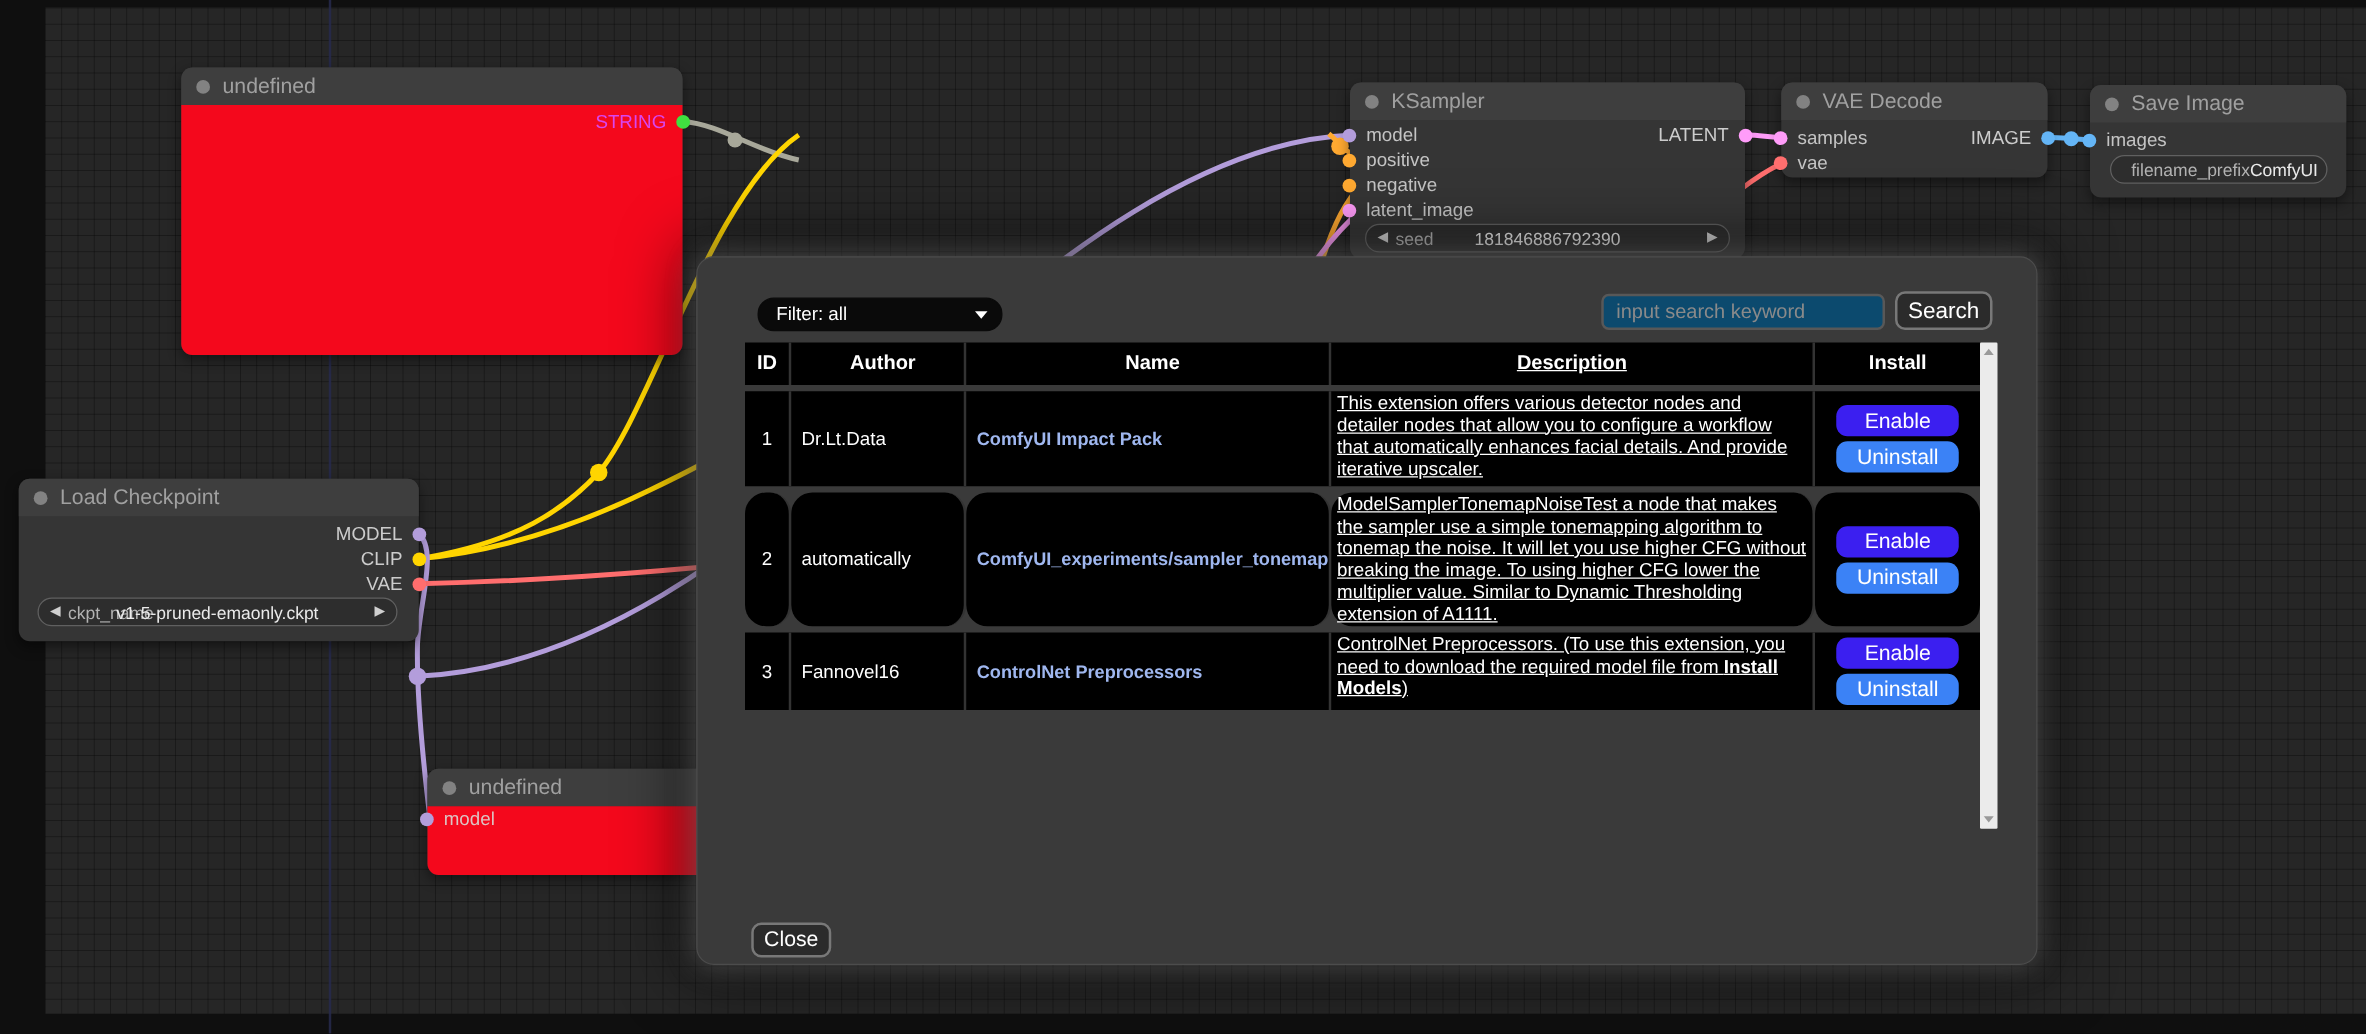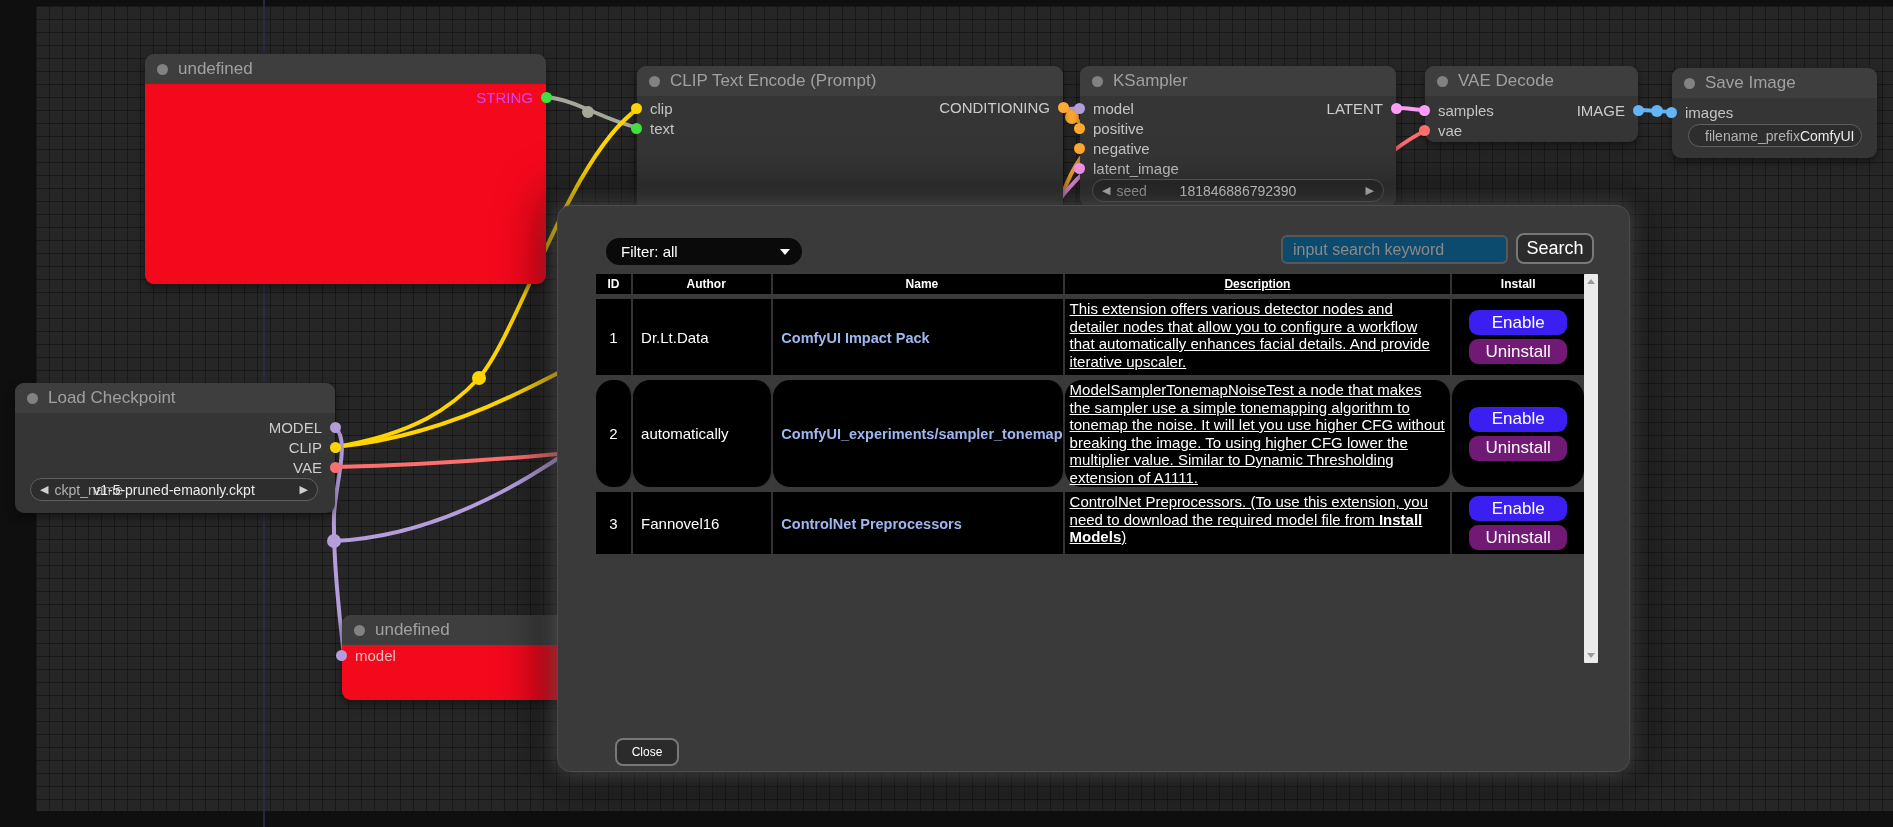--- a/index.html
+++ b/index.html
@@ -45,41 +45,41 @@
                   font-family:"Liberation Sans", sans-serif; }
   .chevron { position:absolute; right:12px; top:11px; width:0; height:0; pointer-events:none;
              border-left:5px solid transparent; border-right:5px solid transparent; border-top:6px solid #fff; }
   .search-input { position:absolute; left:723px; top:29px; width:227px; height:29px; background:#0c4a6e;
                   border:2px solid #585858; border-radius:6px; color:#ddd; font-size:16px; padding:0 10px;
                   font-family:"Liberation Sans", sans-serif; }
   .search-input::placeholder { color:#8a8a8a; }
   .btn { background:#2b2b2b; color:#fff; border:2px solid #787878; border-radius:8px;
          font-family:"Liberation Sans", sans-serif; }
   .search-btn { position:absolute; left:958px; top:27px; width:78px; height:31px; font-size:18px; }
-  .close-btn { position:absolute; left:57px; top:532px; width:64px; height:28px; font-size:12px; }
+  .close-btn { position:absolute; left:43px; top:532px; width:64px; height:28px; font-size:17px; }
 
   .table-zone { position:absolute; left:38px; top:68px; width:1002px; height:389px; display:flex; align-items:stretch; }
   .ext-table { width:988px; border-collapse:separate; border-spacing:0 5px; margin-top:-5px; align-self:flex-start; }
   .ext-table th, .ext-table td { background:#000; border-right:2px solid #333; }
   .ext-table th:last-child, .ext-table td:last-child { border-right:none; }
-  .ext-table th { color:#fff; font-size:12px; font-weight:bold; height:20px; text-align:center; }
+  .ext-table th { color:#fff; font-size:16px; font-weight:bold; height:34px; text-align:center; }
   .ext-table td { color:#fff; font-size:15px; vertical-align:middle; }
   .col-id { width:38px; text-align:center; }
   .col-author { width:142px; padding-left:8px; }
   .col-name { width:281px; padding-left:8px; }
   .col-desc { width:394px;text-decoration:underline; }
   .col-install { width:133px; }
   td.col-desc { vertical-align:top; padding:1px 5px; line-height:17.5px; font-size:15px; }
   td.col-name a { color:#9fb7ef; font-weight:bold; font-size:14.5px; text-decoration:none; white-space:nowrap; }
   .row1 td { height:76px; } .row2 td { height:87px;border-radius:17px; } .row3 td { height:58px; }
   .install-cell { text-align:center; }
   .pill-btn { display:block; width:98px; height:25px; margin:4px auto; border:none; border-radius:9px;
               color:#fff; font-size:17px; font-family:"Liberation Sans", sans-serif; }
   .enable-btn { background:#3b1ff0; }
-  .uninstall-btn { background:#701a75; }
+  .uninstall-btn { background:#3b82f6; }
   .scrollbar { width:14px; background:#ebebeb; position:relative; border-radius:1px; }
   .sb-arrow { position:absolute; left:3px; width:0; height:0; border-left:4px solid transparent; border-right:4px solid transparent; }
   .sb-up { top:5px; border-bottom:5px solid #999; }
   .sb-down { bottom:5px; border-top:5px solid #999; }
 </style>
 </head>
 <body>
 
 <div id="stage">
   <div class="grid"></div>
@@ -109,38 +109,20 @@
       <span class="tdot"></span>
       <span>undefined</span>
     </div>
     <div class="node-body-red"></div>
     <div class="slot out" style="top:35px;color:#d946ef">
       <span class="dot" style="background:#40e040"></span>
       <span>STRING</span>
     </div>
   </div>
 
-  <div class="node" style="left:637px;top:66px;width:426px;height:150px">
-    <div class="node-title">
-      <span class="tdot"></span>
-      <span>CLIP Text Encode (Prompt)</span>
-    </div>
-    <div class="slot in" style="top:34px">
-      <span class="dot" style="background:#ffd500"></span>
-      <span>clip</span>
-    </div>
-    <div class="slot in" style="top:54px">
-      <span class="dot" style="background:#40e040"></span>
-      <span>text</span>
-    </div>
-    <div class="slot out" style="top:33px">
-      <span class="dot" style="background:#ffa931"></span>
-      <span>CONDITIONING</span>
-    </div>
-  </div>
 
   <div class="node" style="left:1080px;top:66px;width:316px;height:141px">
     <div class="node-title">
       <span class="tdot"></span>
       <span>KSampler</span>
     </div>
     <div class="slot in" style="top:34px">
       <span class="dot" style="background:#b39ddb"></span>
       <span>model</span>
     </div>

